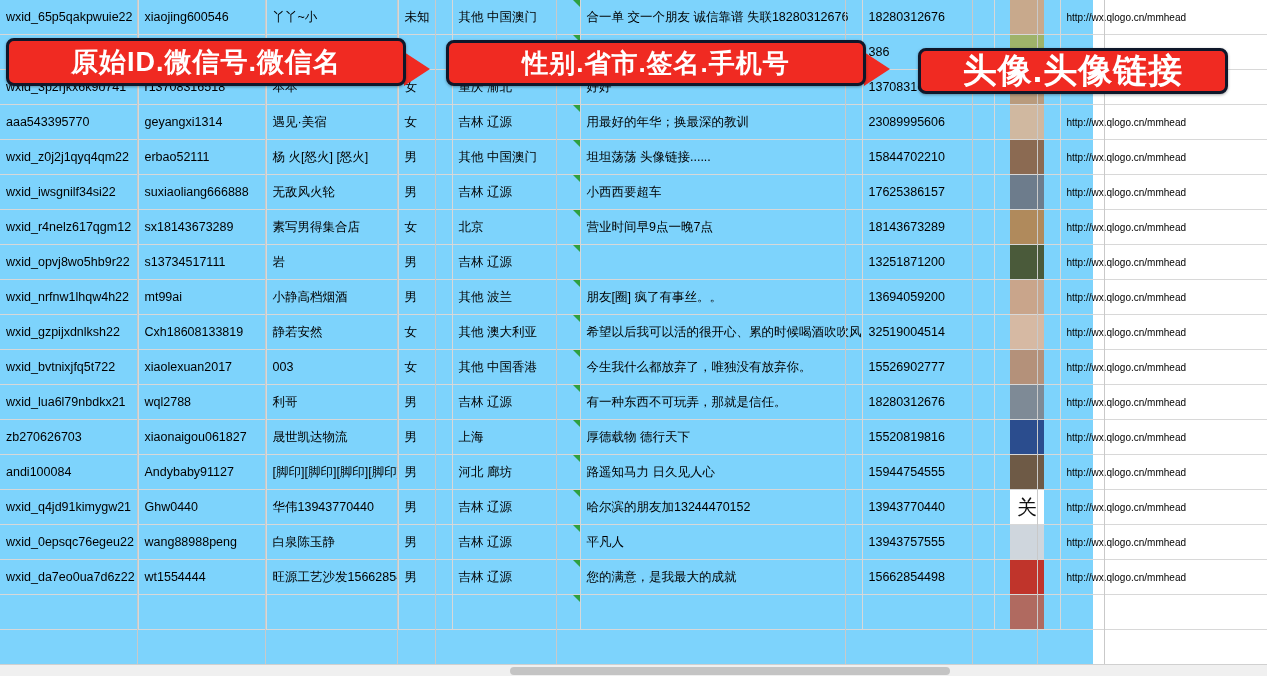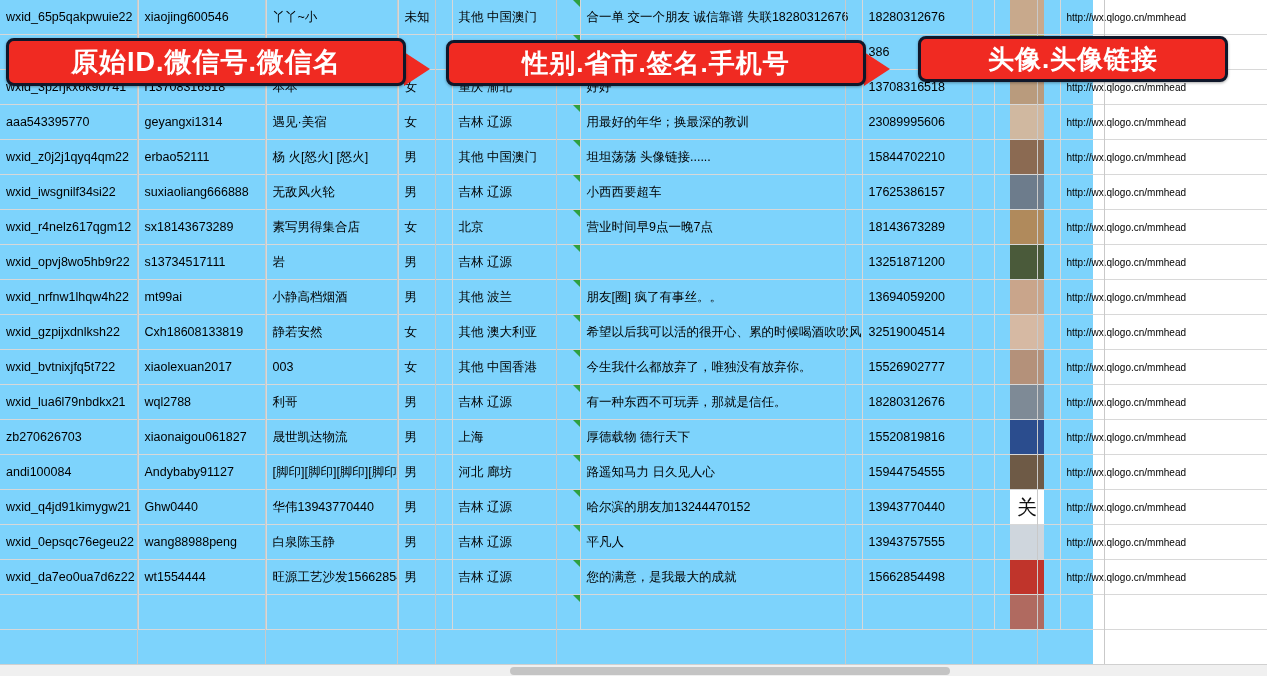--- a/index.html
+++ b/index.html
@@ -91,21 +91,21 @@
     color: #ffffff;
     font-weight: bold;
     border: 3px solid #0f172a;
     border-radius: 8px;
     letter-spacing: 1px;
     box-shadow: 0 1px 3px rgba(0,0,0,.35);
     white-space: nowrap;
   }
   #callout-1 { left: 6px;   top: 38px; width: 400px; height: 48px; font-size: 27px; }
   #callout-2 { left: 446px; top: 40px; width: 420px; height: 46px; font-size: 26px; }
-  #callout-3 { left: 918px; top: 36px; width: 310px; height: 46px; font-size: 26px; }
+  #callout-3 { left: 918px; top: 48px; width: 310px; height: 46px; font-size: 34px; }
 
   .arrow {
     position: absolute;
     width: 0; height: 0;
     border-style: solid;
   }
   #arrow-1 { left: 404px; top: 52px; border-width: 17px 0 17px 26px; border-color: transparent transparent transparent #f02a22; }
   #arrow-2 { left: 864px; top: 52px; border-width: 17px 0 17px 26px; border-color: transparent transparent transparent #f02a22; }
 
   

